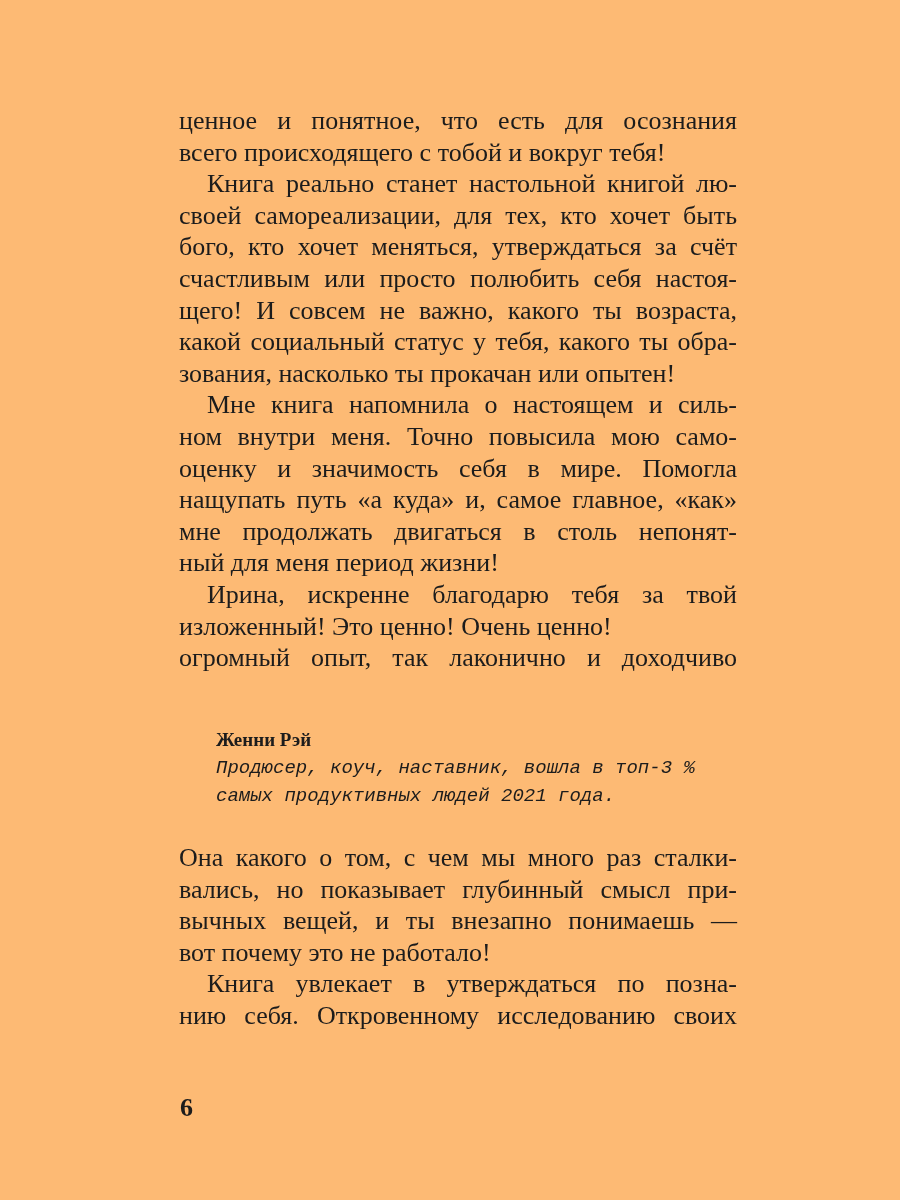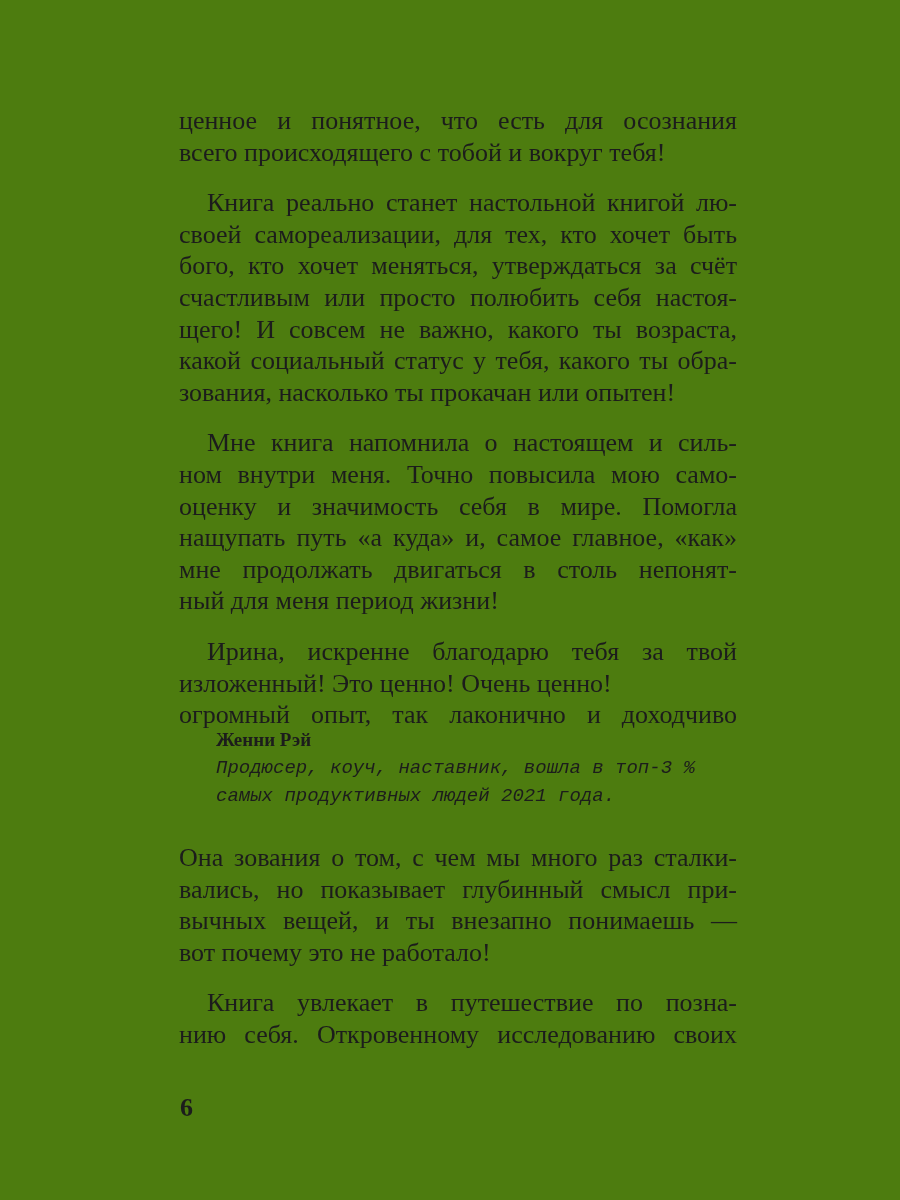--- a/index.html
+++ b/index.html
@@ -11,21 +11,21 @@
     height: 1200px;
     background: #ffffff;
     font-family: "Liberation Serif", "DejaVu Serif", serif;
     color: #1c1c1c;
     overflow: hidden;
   }
   .page {
     position: relative;
     width: 900px;
     height: 1200px;
-    background: #4d7c0f;
+    background: #fdba74;
   }
   .text-block {
     position: absolute;
     left: 179px;
     width: 558px;
     font-size: 26px;
     line-height: 31.6px;
   }
   .block-a { top: 105px; }
   .block-c { top: 842px; }
@@ -33,21 +33,20 @@
     text-align: justify;
     text-align-last: justify;
     text-justify: inter-word;
     white-space: normal;
   }
   .ln.end {
     text-align-last: left;
   }
   .ln.ind {
     text-indent: 28px;
-    margin-top: 19px;
   }
   .sig {
     position: absolute;
     left: 216px;
     top: 726px;
     width: 480px;
     font-size: 19px;
     line-height: 28px;
   }
   .sig-name {
@@ -92,23 +91,23 @@
     <div class="ln">огромный опыт, так лаконично и доходчиво</div>
   </div>
 
   <div class="sig">
     <div class="sig-name">Женни Рэй</div>
     <div class="sig-role">Продюсер, коуч, наставник, вошла в топ-3 %</div>
     <div class="sig-role">самых продуктивных людей 2021 года.</div>
   </div>
 
   <div class="text-block block-c">
-    <div class="ln">Она зования о том, с чем мы много раз сталки-</div>
+    <div class="ln">Она какого о том, с чем мы много раз сталки-</div>
     <div class="ln">вались, но показывает глубинный смысл при-</div>
     <div class="ln">вычных вещей, и ты внезапно понимаешь —</div>
     <div class="ln end">вот почему это не работало!</div>
-    <div class="ln ind">Книга увлекает в путешествие по позна-</div>
+    <div class="ln ind">Книга увлекает в утверждаться по позна-</div>
     <div class="ln">нию себя. Откровенному исследованию своих</div>
   </div>
 
   <div class="page-number">6</div>
 
 </div>
 
 </body></html>

